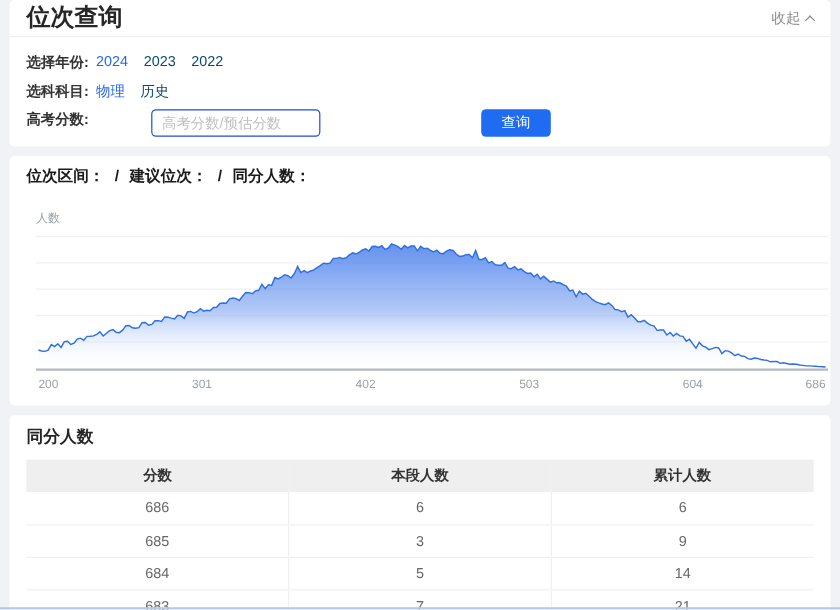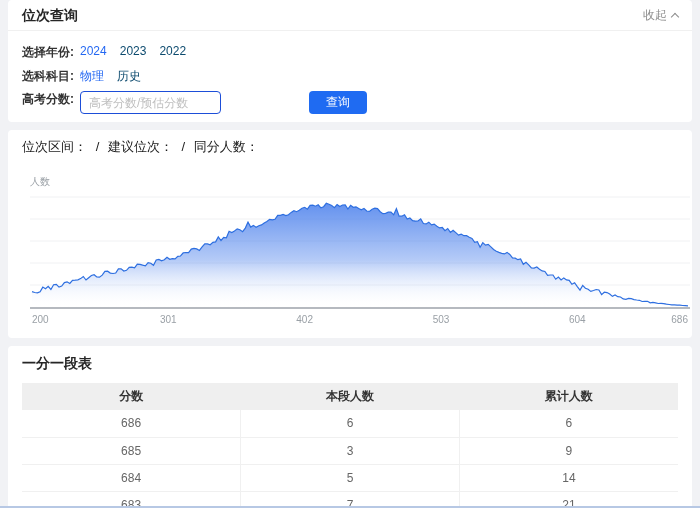--- a/index.html
+++ b/index.html
@@ -10,21 +10,21 @@
     position: relative;
   }
   .card { background: #fff; margin: 0 8px; border-radius: 4px; }
   .card + .card { margin-top: 8px; }
 
   
   .panel-header {
     display: flex; justify-content: space-between; align-items: center;
     padding: 7px 14px 6px; border-bottom: 1px solid #f0f0f0;
   }
-  .panel-title { font-size: 14px; line-height: 15px; font-weight: bold; color: #262626; }
+  .panel-title { font-size: 20px; line-height: 15px; font-weight: bold; color: #262626; }
   .collapse-btn { font-size: 12px; color: #8c8c8c; display: flex; align-items: center; gap: 5px; cursor: pointer; }
   .chevron-up {
     width: 6px; height: 6px; display: inline-block;
     border-left: 1.5px solid #8c8c8c; border-top: 1.5px solid #8c8c8c;
     transform: rotate(45deg); margin-top: 3px;
   }
   .form-area { padding: 6px 14px 8px; }
   .form-row { display: flex; margin-top: 7px; font-size: 12px; min-height: 16px; }
   .form-label { width: 58px; font-weight: bold; color: #333; flex: none; }
   .opt { margin-right: 13px; color: #0c4a6e; cursor: pointer; }
@@ -36,21 +36,21 @@
   }
   .score-input::placeholder { color: #bfbfbf; }
   .query-btn {
     margin-left: 88px; width: 58px; height: 23px; border: none; border-radius: 4px;
     background: var(--primary, #1f6bf2); color: #fff; font-size: 12px; cursor: pointer;
     font-family: "Liberation Sans", "DejaVu Sans", sans-serif;
   }
 
   
   .result-panel { padding: 9px 14px 6px; }
-  .summary { font-size: 13px; font-weight: normal; color: #1a1a1a; line-height: 16px; }
+  .summary { font-size: 13px; font-weight: bold; color: #1a1a1a; line-height: 16px; }
   .summary .sep { margin: 0 5px; }
   .chart-wrap { margin-top: 20px; padding-left: 8px; }
   .y-axis-label { font-size: 10px; color: #9aa0a6; margin-bottom: 3px; }
   .chart-svg { display: block; }
 
   
   .table-panel { padding: 9px 14px 0; }
   .table-title { font-size: 14px; font-weight: bold; color: #262626; }
   table.seg-table { width: 100%; border-collapse: collapse; margin-top: 10px; font-size: 12px; table-layout: fixed; }
   .seg-table thead th {
@@ -81,21 +81,21 @@
       <span class="form-label">选择年份:</span>
       <span class="opt selected">2024</span>
       <span class="opt">2023</span>
       <span class="opt">2022</span>
     </div>
     <div class="form-row">
       <span class="form-label">选科科目:</span>
       <span class="opt selected">物理</span>
       <span class="opt">历史</span>
     </div>
-    <div class="form-row" style="margin-top:6px;">
+    <div class="form-row" style="margin-top:6px;gap:46px;">
       <span class="form-label">高考分数:</span>
       <input class="score-input" type="text" placeholder="高考分数/预估分数" style="">
       <button class="query-btn">查询</button>
     </div>
   </div>
 </div>
 
 <div class="card result-panel">
   <div class="summary">
     <span>位次区间：</span>
@@ -124,21 +124,21 @@
         <text x="138.32921810699588" y="131" text-anchor="middle" font-size="10" fill="#9aa0a6">301</text>
         <text x="274.65843621399176" y="131" text-anchor="middle" font-size="10" fill="#9aa0a6">402</text>
         <text x="410.98765432098764" y="131" text-anchor="middle" font-size="10" fill="#9aa0a6">503</text>
         <text x="547.3168724279835" y="131" text-anchor="middle" font-size="10" fill="#9aa0a6">604</text>
         <text x="658" y="131" text-anchor="end" font-size="10" fill="#9aa0a6">686</text>
       </svg>
   </div>
 </div>
 
 <div class="card table-panel">
-  <div class="table-title">一分一段表</div>
+  <div class="table-title">同分人数</div>
   <table class="seg-table">
     <thead>
       <tr>
         <th>分数</th>
         <th>本段人数</th>
         <th>累计人数</th>
       </tr>
     </thead>
     <tbody>
       <tr>

